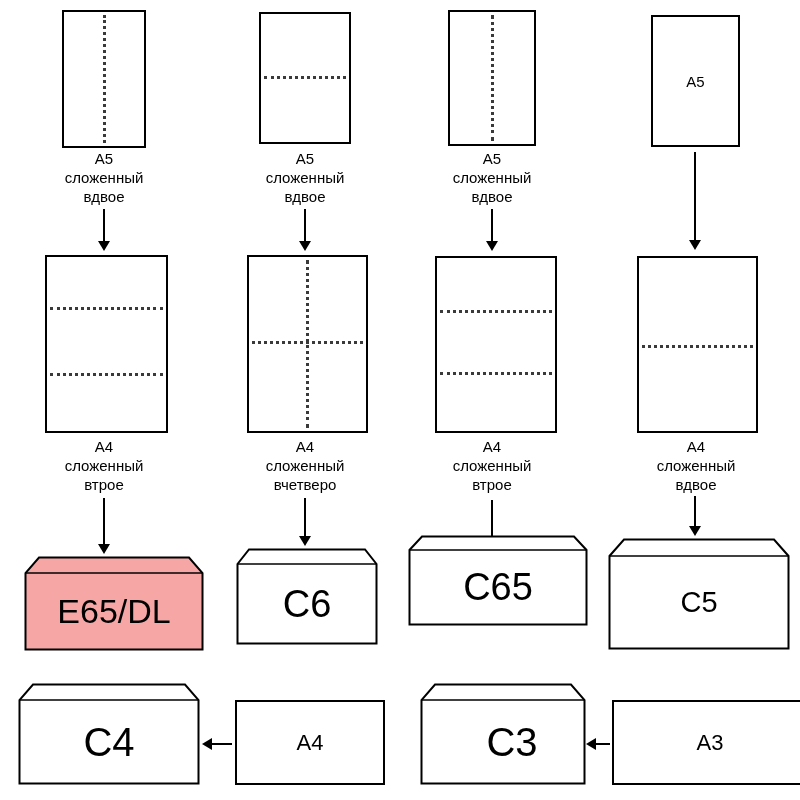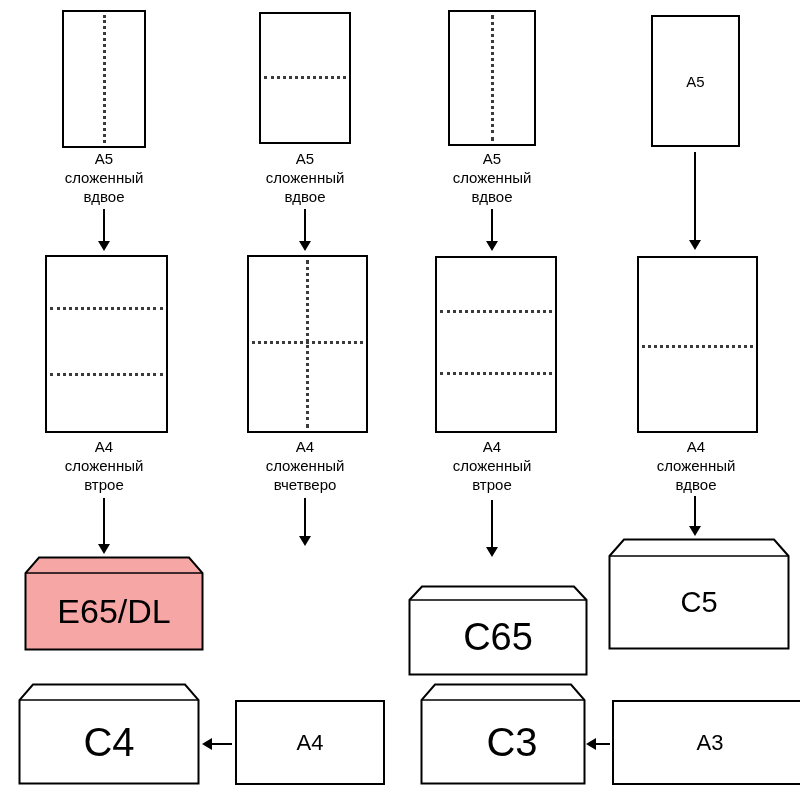--- a/index.html
+++ b/index.html
@@ -89,20 +89,27 @@
     <div class="fold-v" style="left:57px;"></div>
     <div class="fold-h" style="top:84px;"></div>
   </div>
   <div class="caption" style="left:235px; top:438px; width:140px;">
     <div>A4</div>
     <div>сложенный</div>
     <div>вчетверо</div>
   </div>
   <div class="arrow-down" style="left:304px; top:498px; height:38px;"></div>
 
+  <div class="envelope" style="left:236px; top:548px; width:142px; height:97px; padding-top:15px;">
+    <svg viewBox="0 0 142 97">
+      <polygon points="13,1.5 129,1.5 140.5,16 140.5,95.5 1.5,95.5 1.5,16" stroke="#000" stroke-width="2" fill="#ffffff"></polygon>
+      <line x1="1.5" y1="16" x2="140.5" y2="16" stroke="#000" stroke-width="1.5"></line>
+    </svg>
+    <span class="env-label" style="font-size:38px;">C6</span>
+  </div>
 
   <div class="sheet" style="left:448px; top:10px; width:88px; height:136px;">
     <div class="fold-v" style="left:41px;"></div>
   </div>
   <div class="caption" style="left:422px; top:150px; width:140px;">
     <div>A5</div>
     <div>сложенный</div>
     <div>вдвое</div>
   </div>
   <div class="arrow-down" style="left:491px; top:209px; height:32px;"></div>
@@ -111,21 +118,21 @@
     <div class="fold-h" style="top:52px;"></div>
     <div class="fold-h" style="top:114px;"></div>
   </div>
   <div class="caption" style="left:422px; top:438px; width:140px;">
     <div>A4</div>
     <div>сложенный</div>
     <div>втрое</div>
   </div>
   <div class="arrow-down" style="left:491px; top:500px; height:47px;"></div>
 
-  <div class="envelope" style="left:408px; top:585px; width:180px; height:91px; padding-top:14px;">
+  <div class="envelope" style="left:408px; top:535px; width:180px; height:91px; padding-top:14px;">
     <svg viewBox="0 0 180 91">
       <polygon points="14,1.5 166,1.5 178.5,15 178.5,89.5 1.5,89.5 1.5,15" stroke="#000" stroke-width="2" fill="#ffffff"></polygon>
       <line x1="1.5" y1="15" x2="178.5" y2="15" stroke="#000" stroke-width="1.5"></line>
     </svg>
     <span class="env-label" style="font-size:38px;">C65</span>
   </div>
 
   <div class="sheet" style="left:651px; top:15px; width:89px; height:132px;">
     <div class="sheet-label" style="font-size:15px;">A5</div>
   </div>

